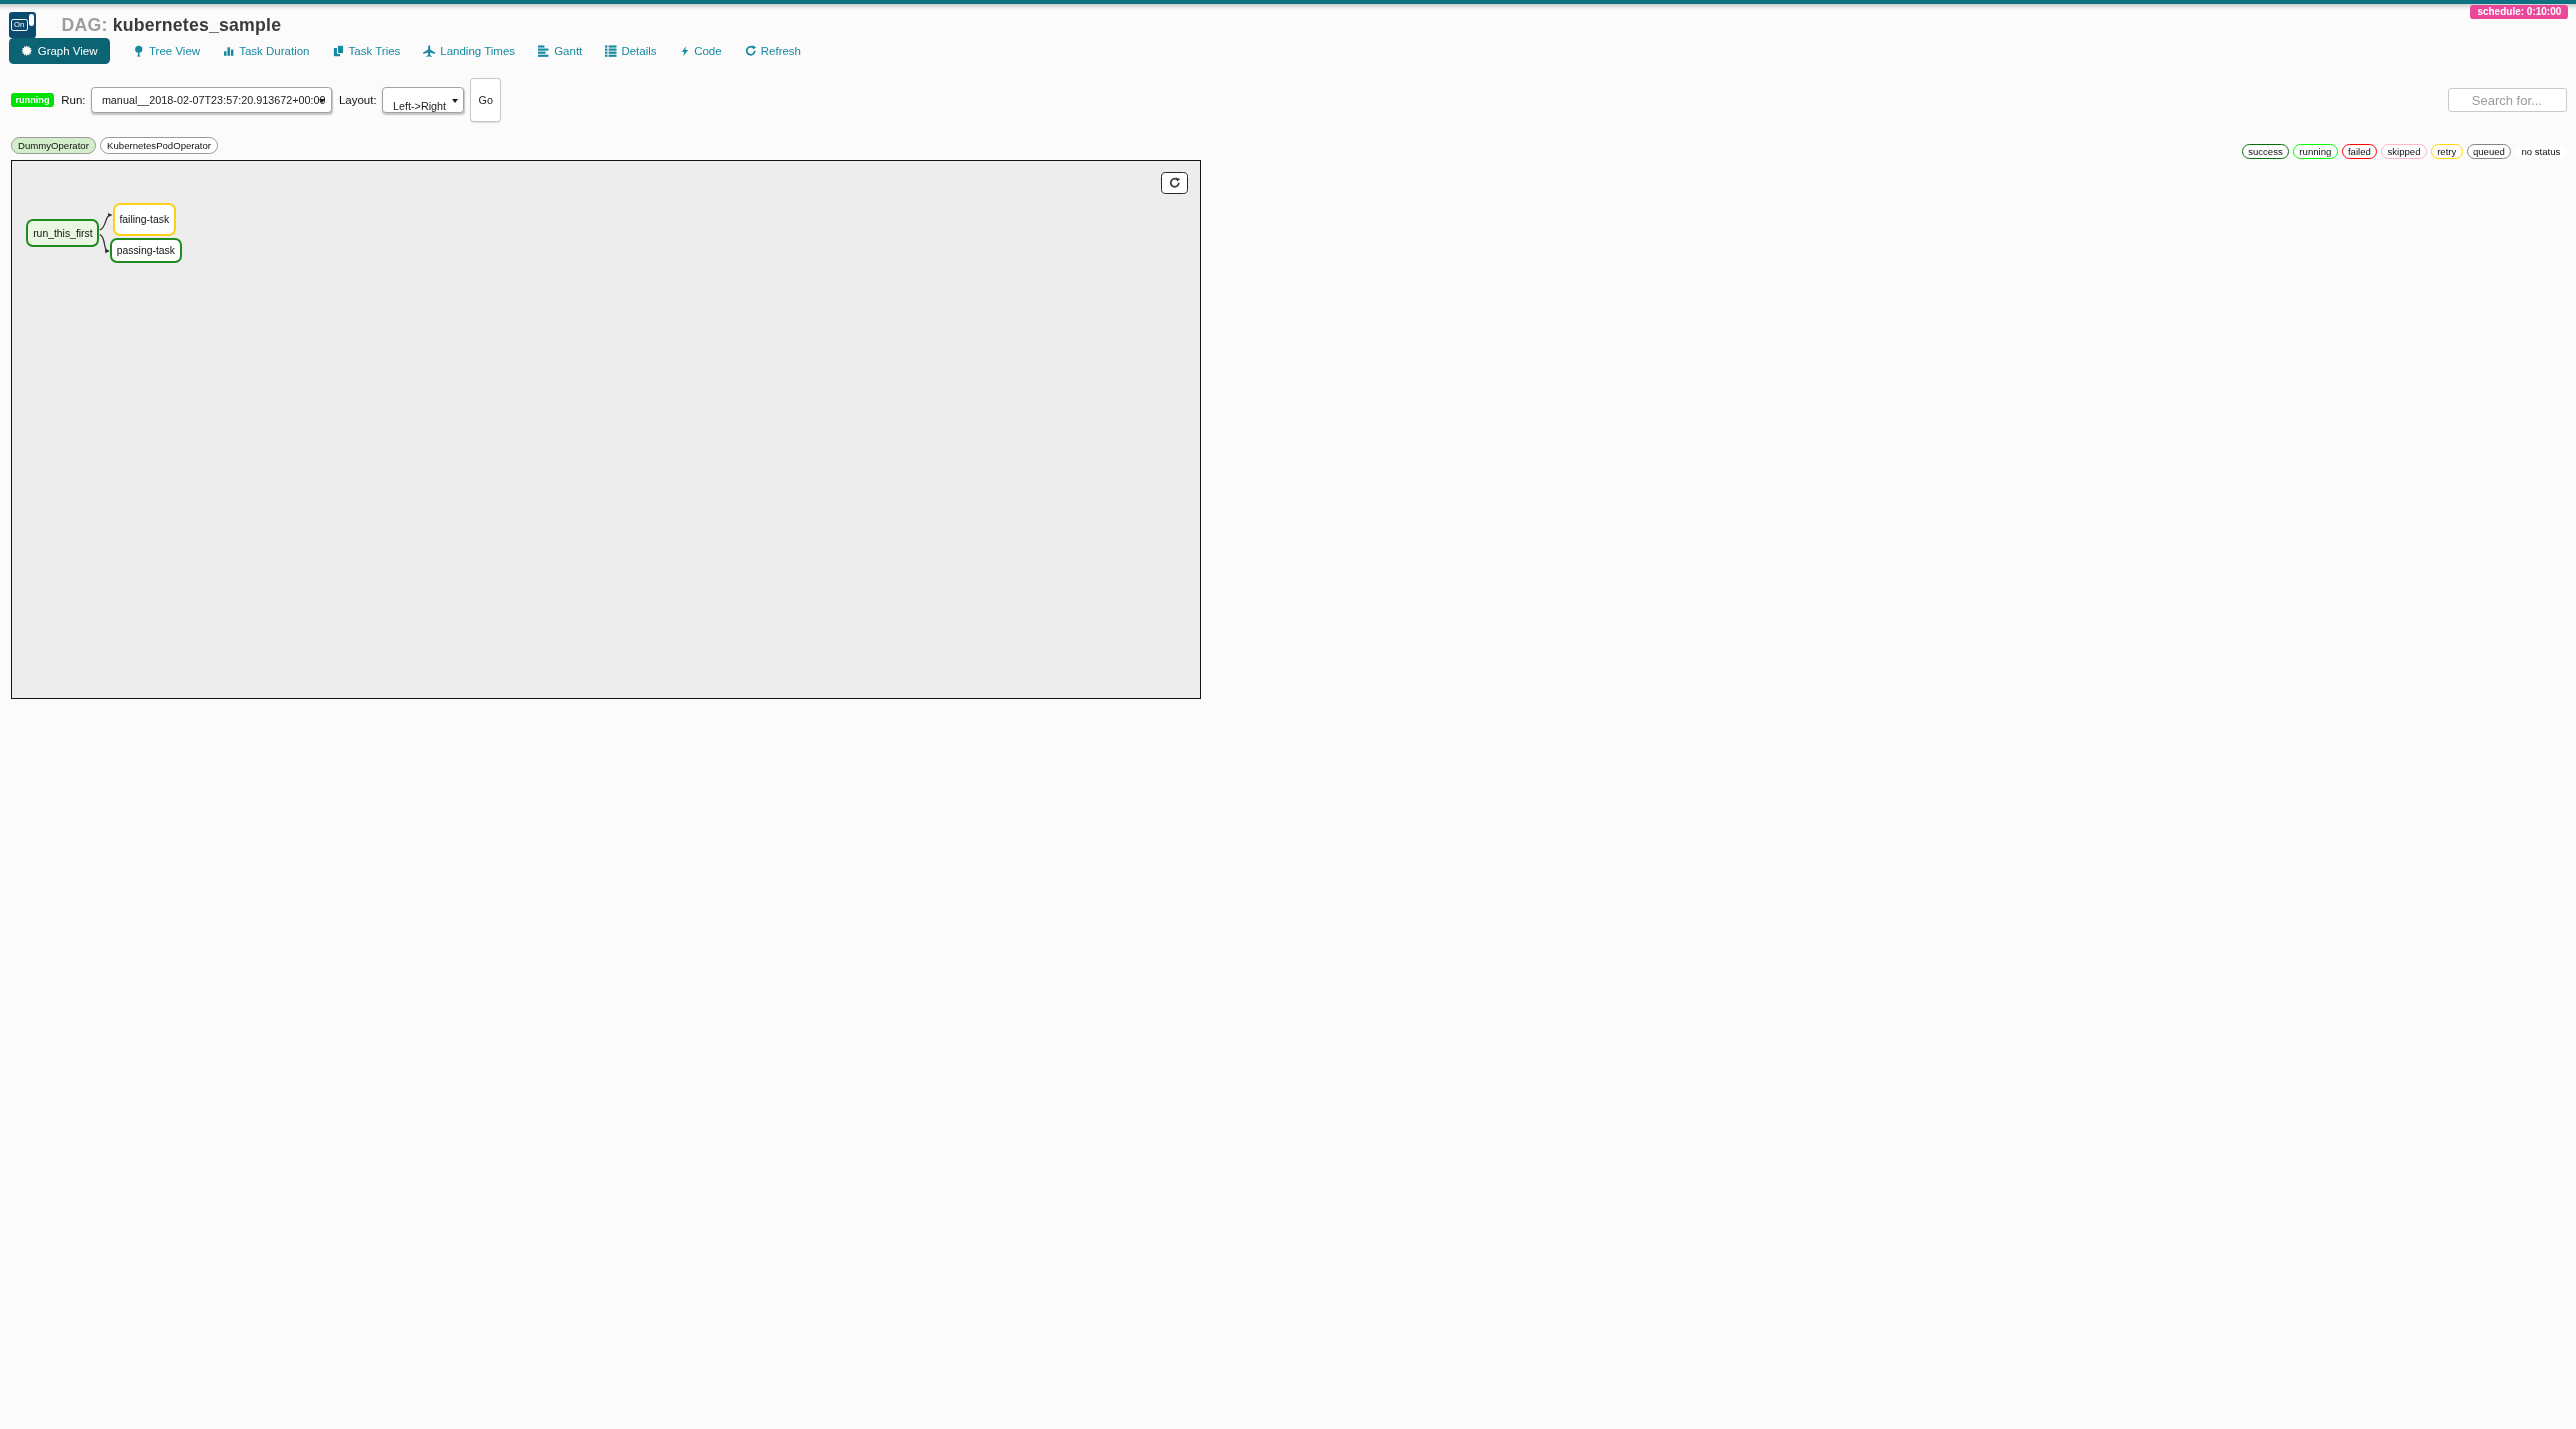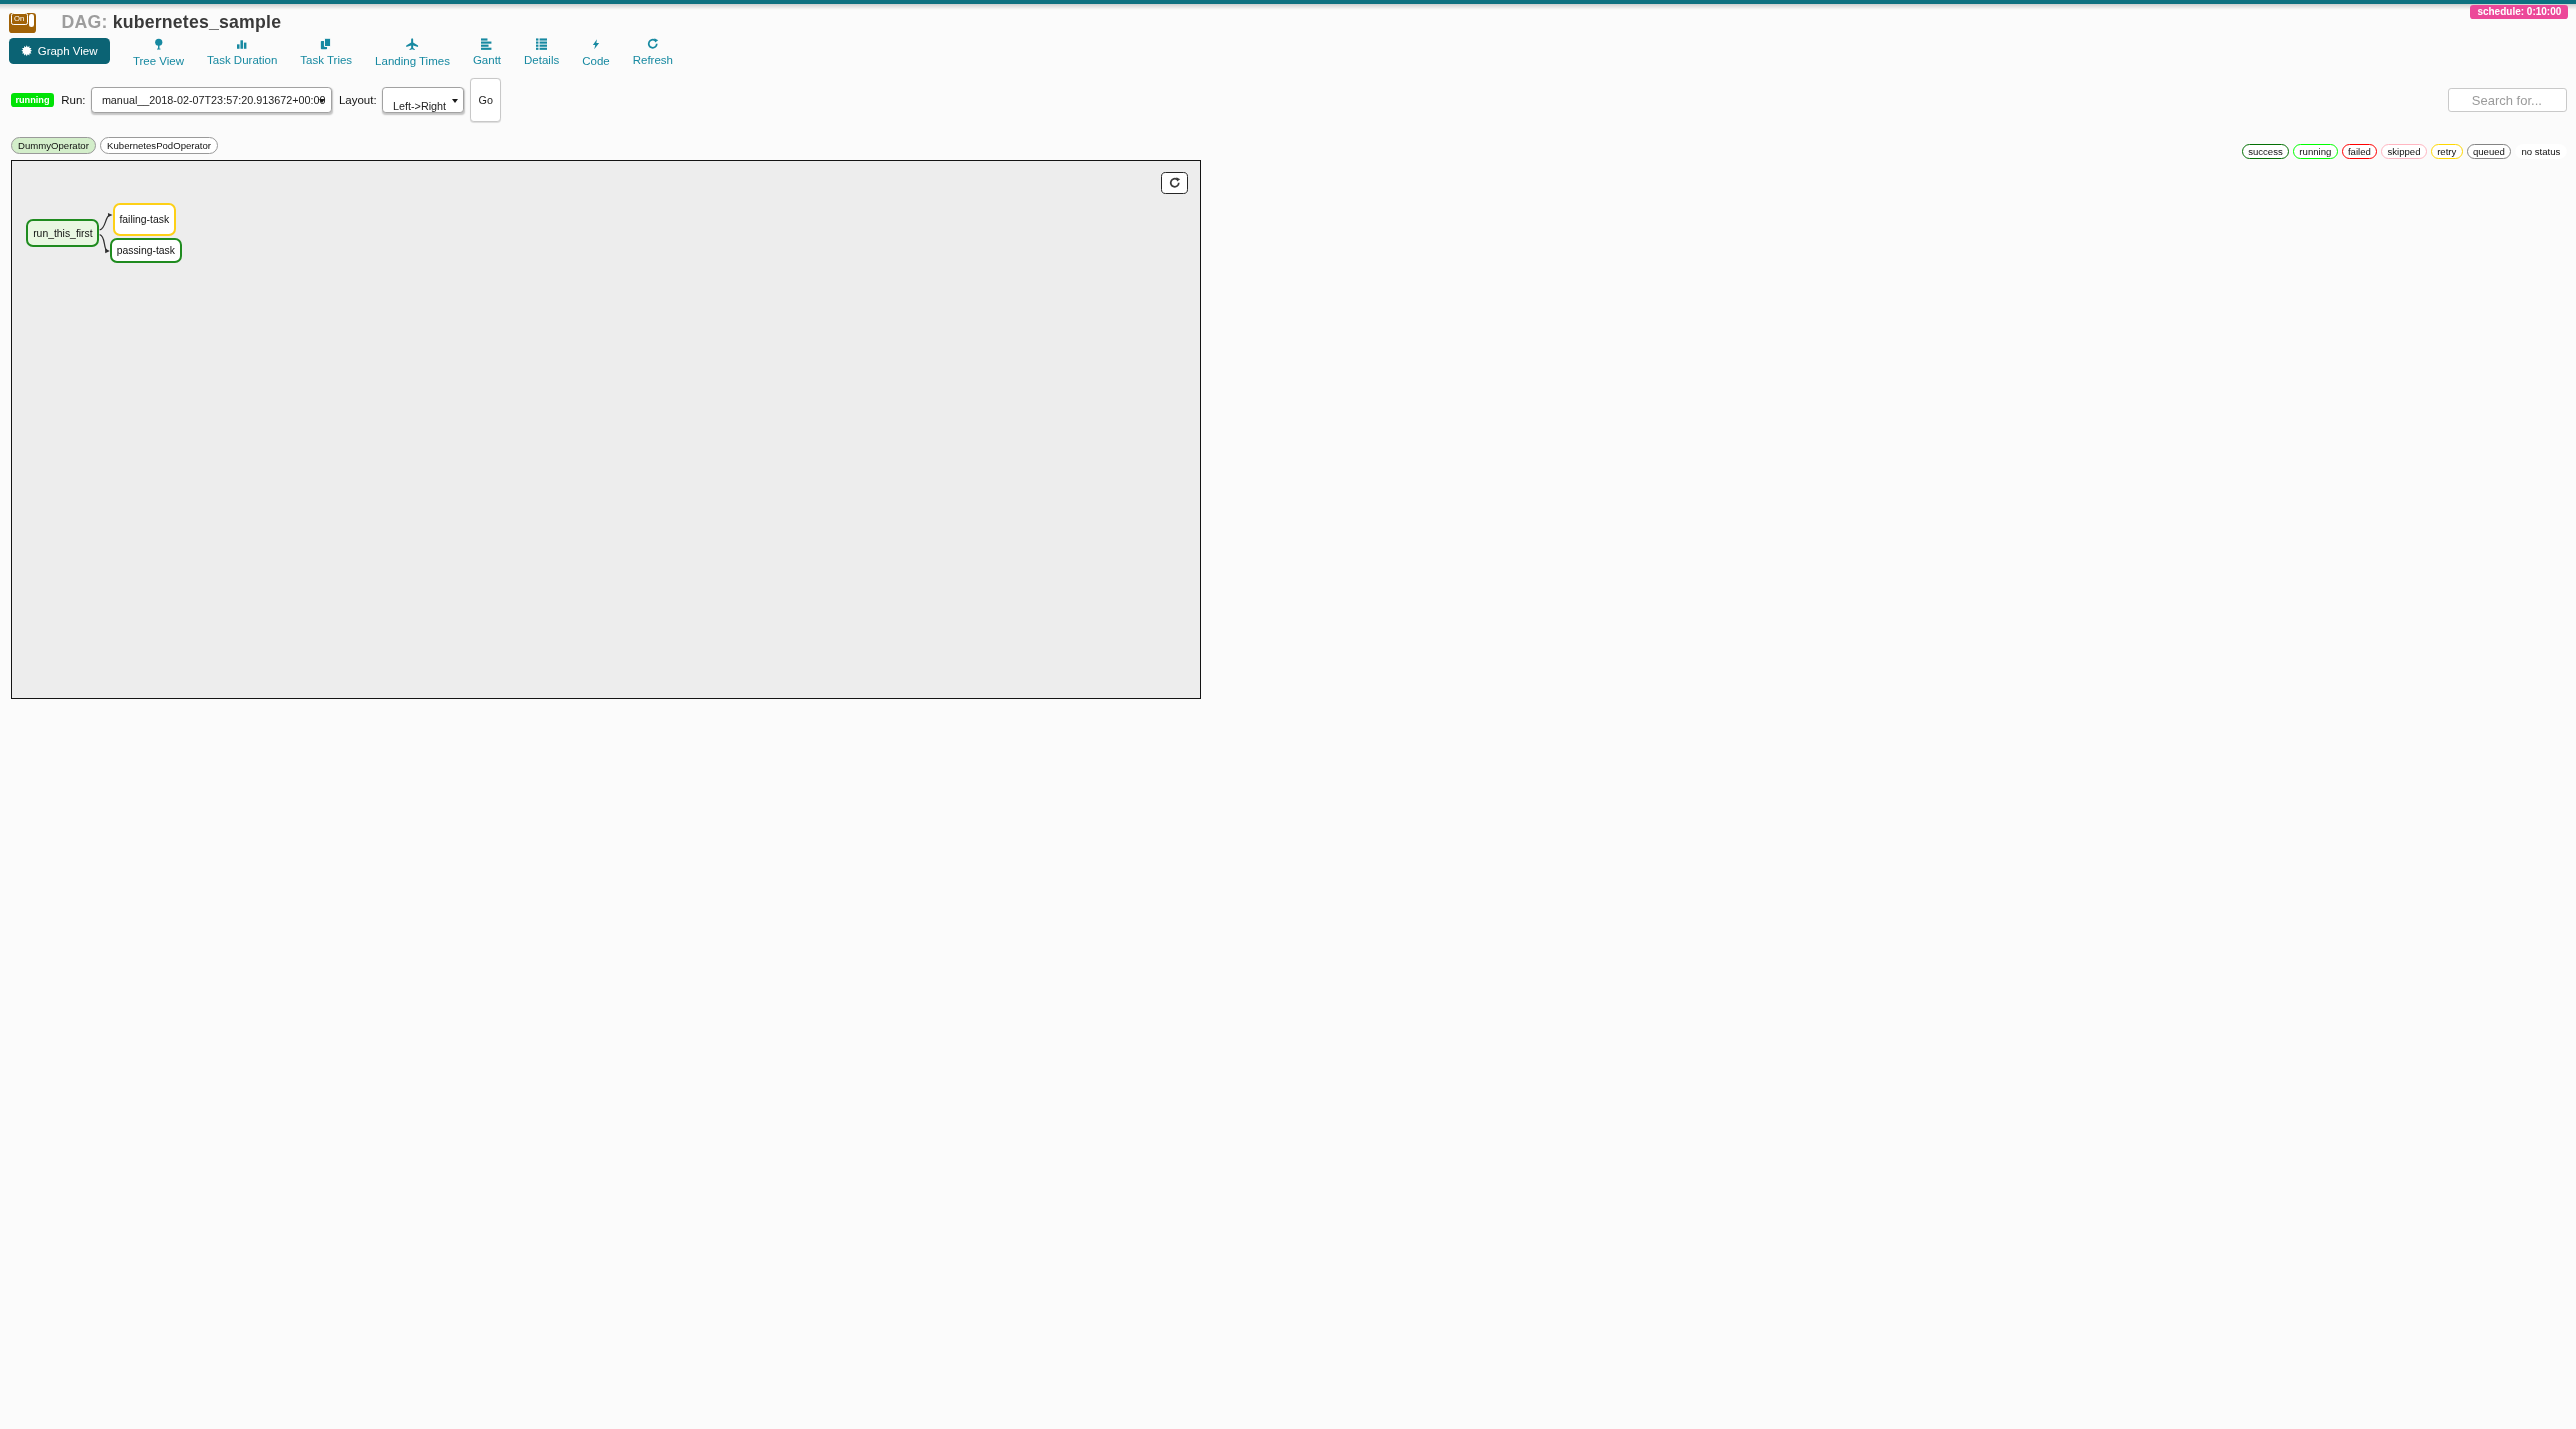--- a/index.html
+++ b/index.html
@@ -5,35 +5,35 @@
   * { margin:0; padding:0; box-sizing:border-box; }
   html,body { width:1206px; height:669px; overflow:hidden; background:#fbfbfb;
     font-family:"Liberation Sans", sans-serif; color:#333; }
   .topbar { position:absolute; left:0; top:0; width:100%; height:3.8px; background:#0e7080; }
   .topbar-shadow { position:absolute; left:0; top:3.8px; width:100%; height:6.2px;
     background:linear-gradient(to bottom, rgba(0,0,0,.18), rgba(0,0,0,0)); }
   .schedule-badge { position:absolute; top:4.6px; right:7.7px; background:#ec4899; color:#fff;
     font-size:10px; font-weight:bold; padding:1.5px 7px 2.3px; border-radius:3.1px; }
   
   .header-row { position:absolute; left:8.5px; top:12.3px; display:flex; align-items:center; }
-  .dag-toggle { position:relative; width:27px; height:20px; background:#a16207; border-radius:3.1px;
-    display:flex; align-items:flex-start; cursor:pointer; }
+  .dag-toggle { position:relative; width:27px; height:26px; background:#0c4a6e; border-radius:3.1px;
+    display:flex; align-items:center; cursor:pointer; }
   .dag-toggle .on-box { color:#fff; font-size:7.7px; line-height:9.2px; border:0.8px solid #fff;
     border-radius:2.3px; padding:0 2.3px 0.8px; margin-left:2.3px; }
   .dag-toggle .knob { position:absolute; right:1.5px; top:1.5px; width:5.4px; height:12.3px;
     background:#fff; border-radius:2.3px; }
   .dag-title { margin-left:26px; font-size:17.7px; font-weight:bold; letter-spacing:0.2px; }
   .dag-title .prefix { color:#9d9d9d; }
   .dag-title .name { color:#3a3a3a; }
   
   .nav-row { position:absolute; left:8.5px; top:38px; display:flex; gap:23px; }
   .nav-btn-active { background:#0b6374; color:#fff; border:none; border-radius:4.6px;
     height:26px; padding:0 12.3px; font-size:11.5px; display:flex; align-items:center; gap:5.4px; cursor:pointer; }
   .nav-link { color:#1789a1; font-size:11.5px; text-decoration:none; display:flex; align-items:center;
-    gap:4.6px; cursor:pointer;flex-direction:column; }
+    gap:4.6px; cursor:pointer; }
   .icon { display:inline-block; flex:0 0 auto; }
   
   .run-row { position:absolute; left:10.8px; top:87px; right:9.2px; height:26px;
     display:flex; align-items:center; }
   .state-badge { background:#00e205; color:#fff; font-size:9.2px; font-weight:bold;
     padding:1.5px 4.6px 2.3px; border-radius:3.1px; }
   .ctl-label { font-size:11.5px; color:#111; margin:0 5.4px 0 7px; }
   .fake-select { position:relative; height:26px; background:#fff; border:0.8px solid #a2a2a2;
     border-radius:3.8px; box-shadow:0.8px 1.5px 1.5px rgba(0,0,0,.22); font-size:10.8px; color:#222;
     display:flex; align-items:center; padding:0 20px 0 10px; cursor:pointer; white-space:nowrap; }

